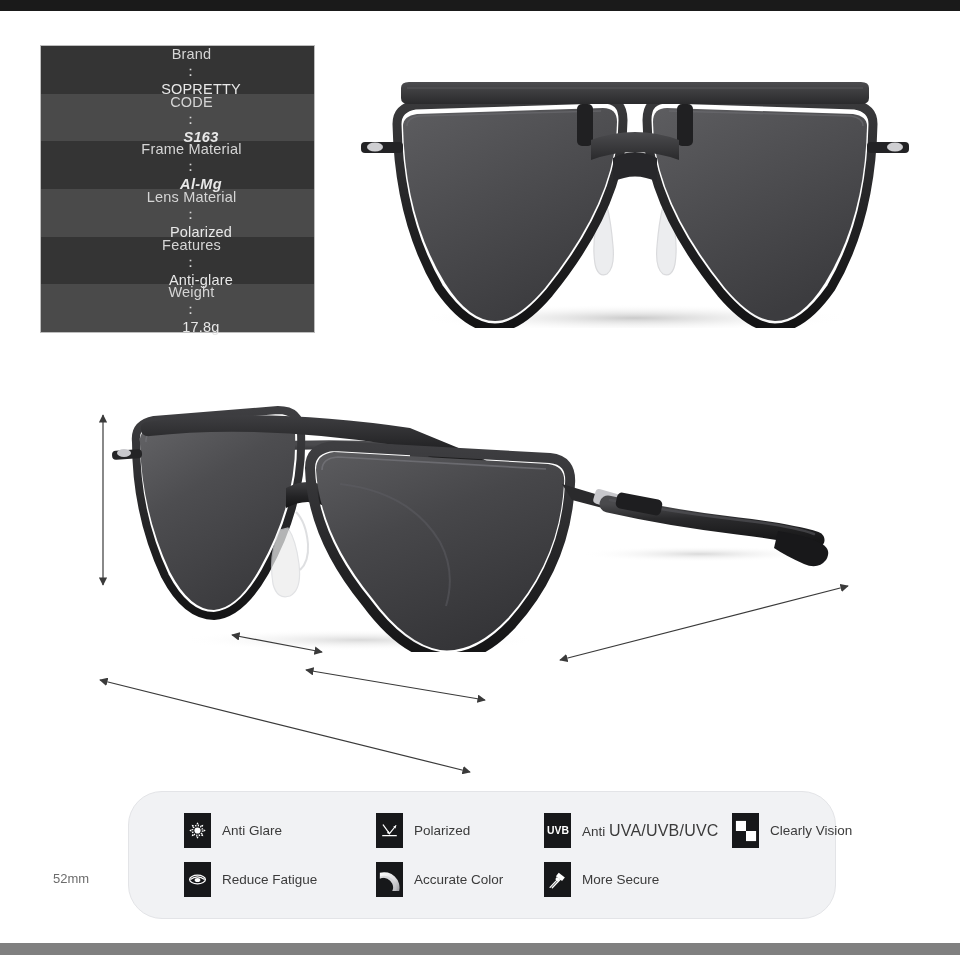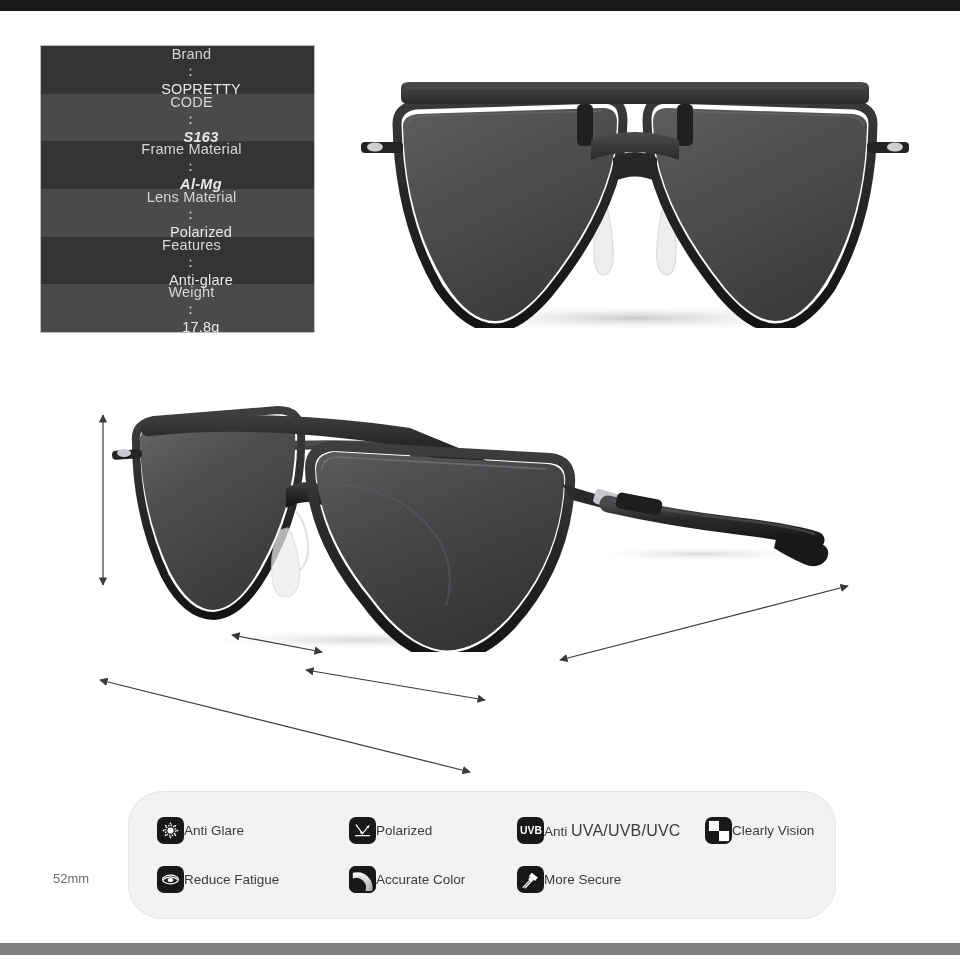--- a/index.html
+++ b/index.html
@@ -107,30 +107,32 @@
     display: grid;
     grid-template-columns: 192px 168px 188px 160px;
     grid-template-rows: 1fr 1fr;
     align-content: center;
     padding: 14px 0 14px 28px;
     box-sizing: border-box;
   }
   .feature {
     display: flex;
     align-items: center;
+    gap: 11px;
   }
   .feat-icon {
-    width: 27px; height: 27px;
-    border-radius: 7px;
+    width: 27px; height: 35px;
+    border-radius: 0;
     background: #17181a;
     flex: 0 0 auto;
     display: flex;
     align-items: center;
     justify-content: center;
     overflow: hidden;
+    margin-left: 27px;
   }
   .feat-label {
     color: #3b3b3b;
     font-size: 13.5px;
     white-space: nowrap;
   }
   .feat-label .small {
     font-size: 16px;
     letter-spacing: .2px;
   }

